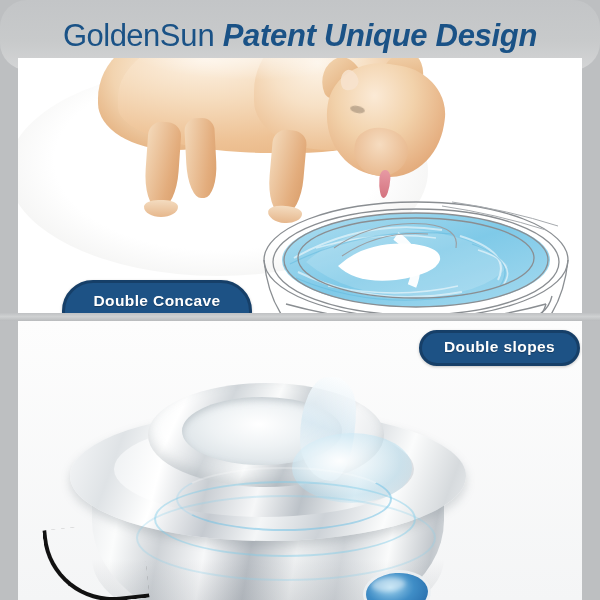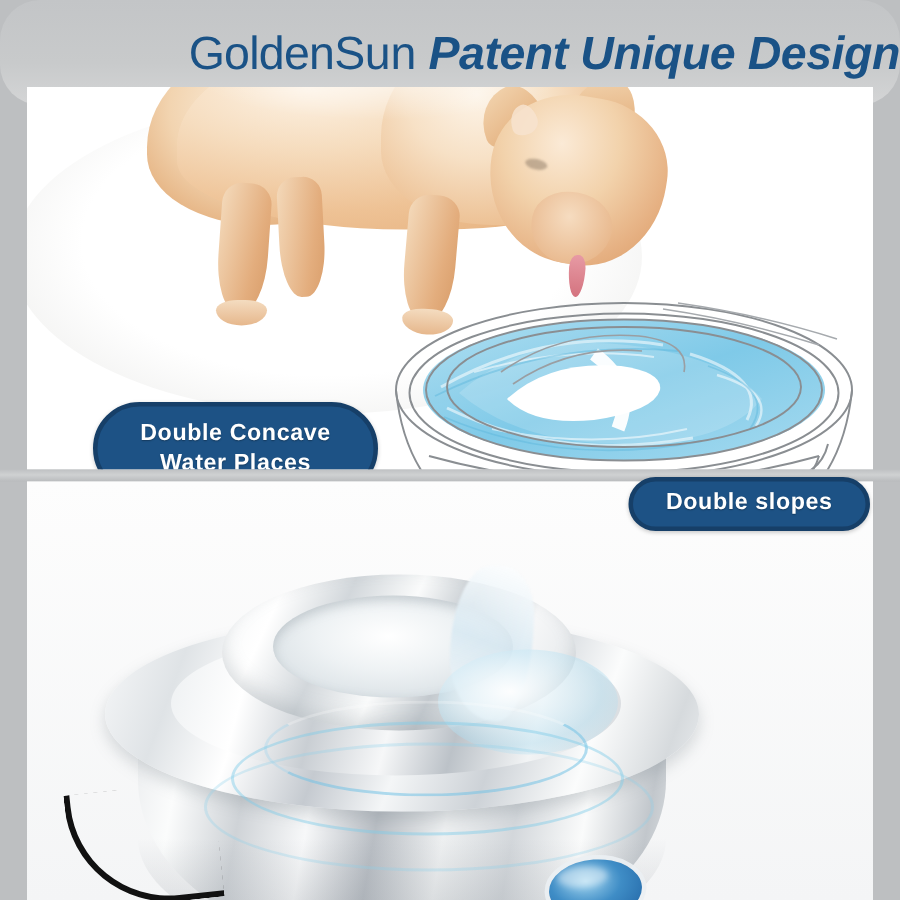--- a/index.html
+++ b/index.html
@@ -7,21 +7,21 @@
     width:600px;height:600px;overflow:hidden;
     background:#bdbfc1;
     font-family:"Liberation Sans", sans-serif;
   }
   #root{position:relative;width:600px;height:600px;}
 
   
   .header{
     position:absolute;left:0;top:0;width:600px;height:70px;
     background:linear-gradient(180deg,#c3c5c7 0%,#c8cacb 60%,#d4d5d6 100%);
-    display:flex;align-items:center;justify-content:flex-end;border-radius:27px;
+    display:flex;align-items:center;justify-content:center;border-radius:27px;
   }
   .title{
     white-space:nowrap;font-size:31px;letter-spacing:-.2px;
     color:#1a5286;line-height:1;
   }
   .brand{font-weight:400;font-style:normal;letter-spacing:-.5px;}
   .brandS{font-weight:400;}
   .tagline{font-weight:bold;font-style:italic;letter-spacing:-.3px;}
 
   
@@ -126,26 +126,26 @@
     position:absolute;
     background:#1d5285;
     border:3px solid #163f68;
     border-radius:999px;
     color:#fff;text-align:center;
     font-weight:bold;letter-spacing:.4px;
     box-shadow:0 1px 3px rgba(0,0,0,.22);
     text-shadow:0 1px 1px rgba(0,0,0,.3);
   }
   #badge1{
-    left:44px;top:210px;width:172px;padding:8px 6px 9px;
+    left:44px;top:222px;width:172px;padding:8px 6px 9px;
     font-size:15.5px;line-height:1.26;
   }
 
   #badge2{
-    left:419px;top:318px;width:147px;padding:5px 4px 6px;
+    left:419px;top:330px;width:147px;padding:5px 4px 6px;
     font-size:15.5px;line-height:1.2;
   }
   .cap2{
     position:absolute;left:330px;top:360px;width:240px;
     text-align:right;font-size:15.5px;color:#3a3a3a;line-height:1.28;
   }
   .cap2 div{white-space:nowrap;}
 
   
   .bscene{position:absolute;inset:0;background:linear-gradient(180deg,#fdfdfd,#f4f5f6);}

